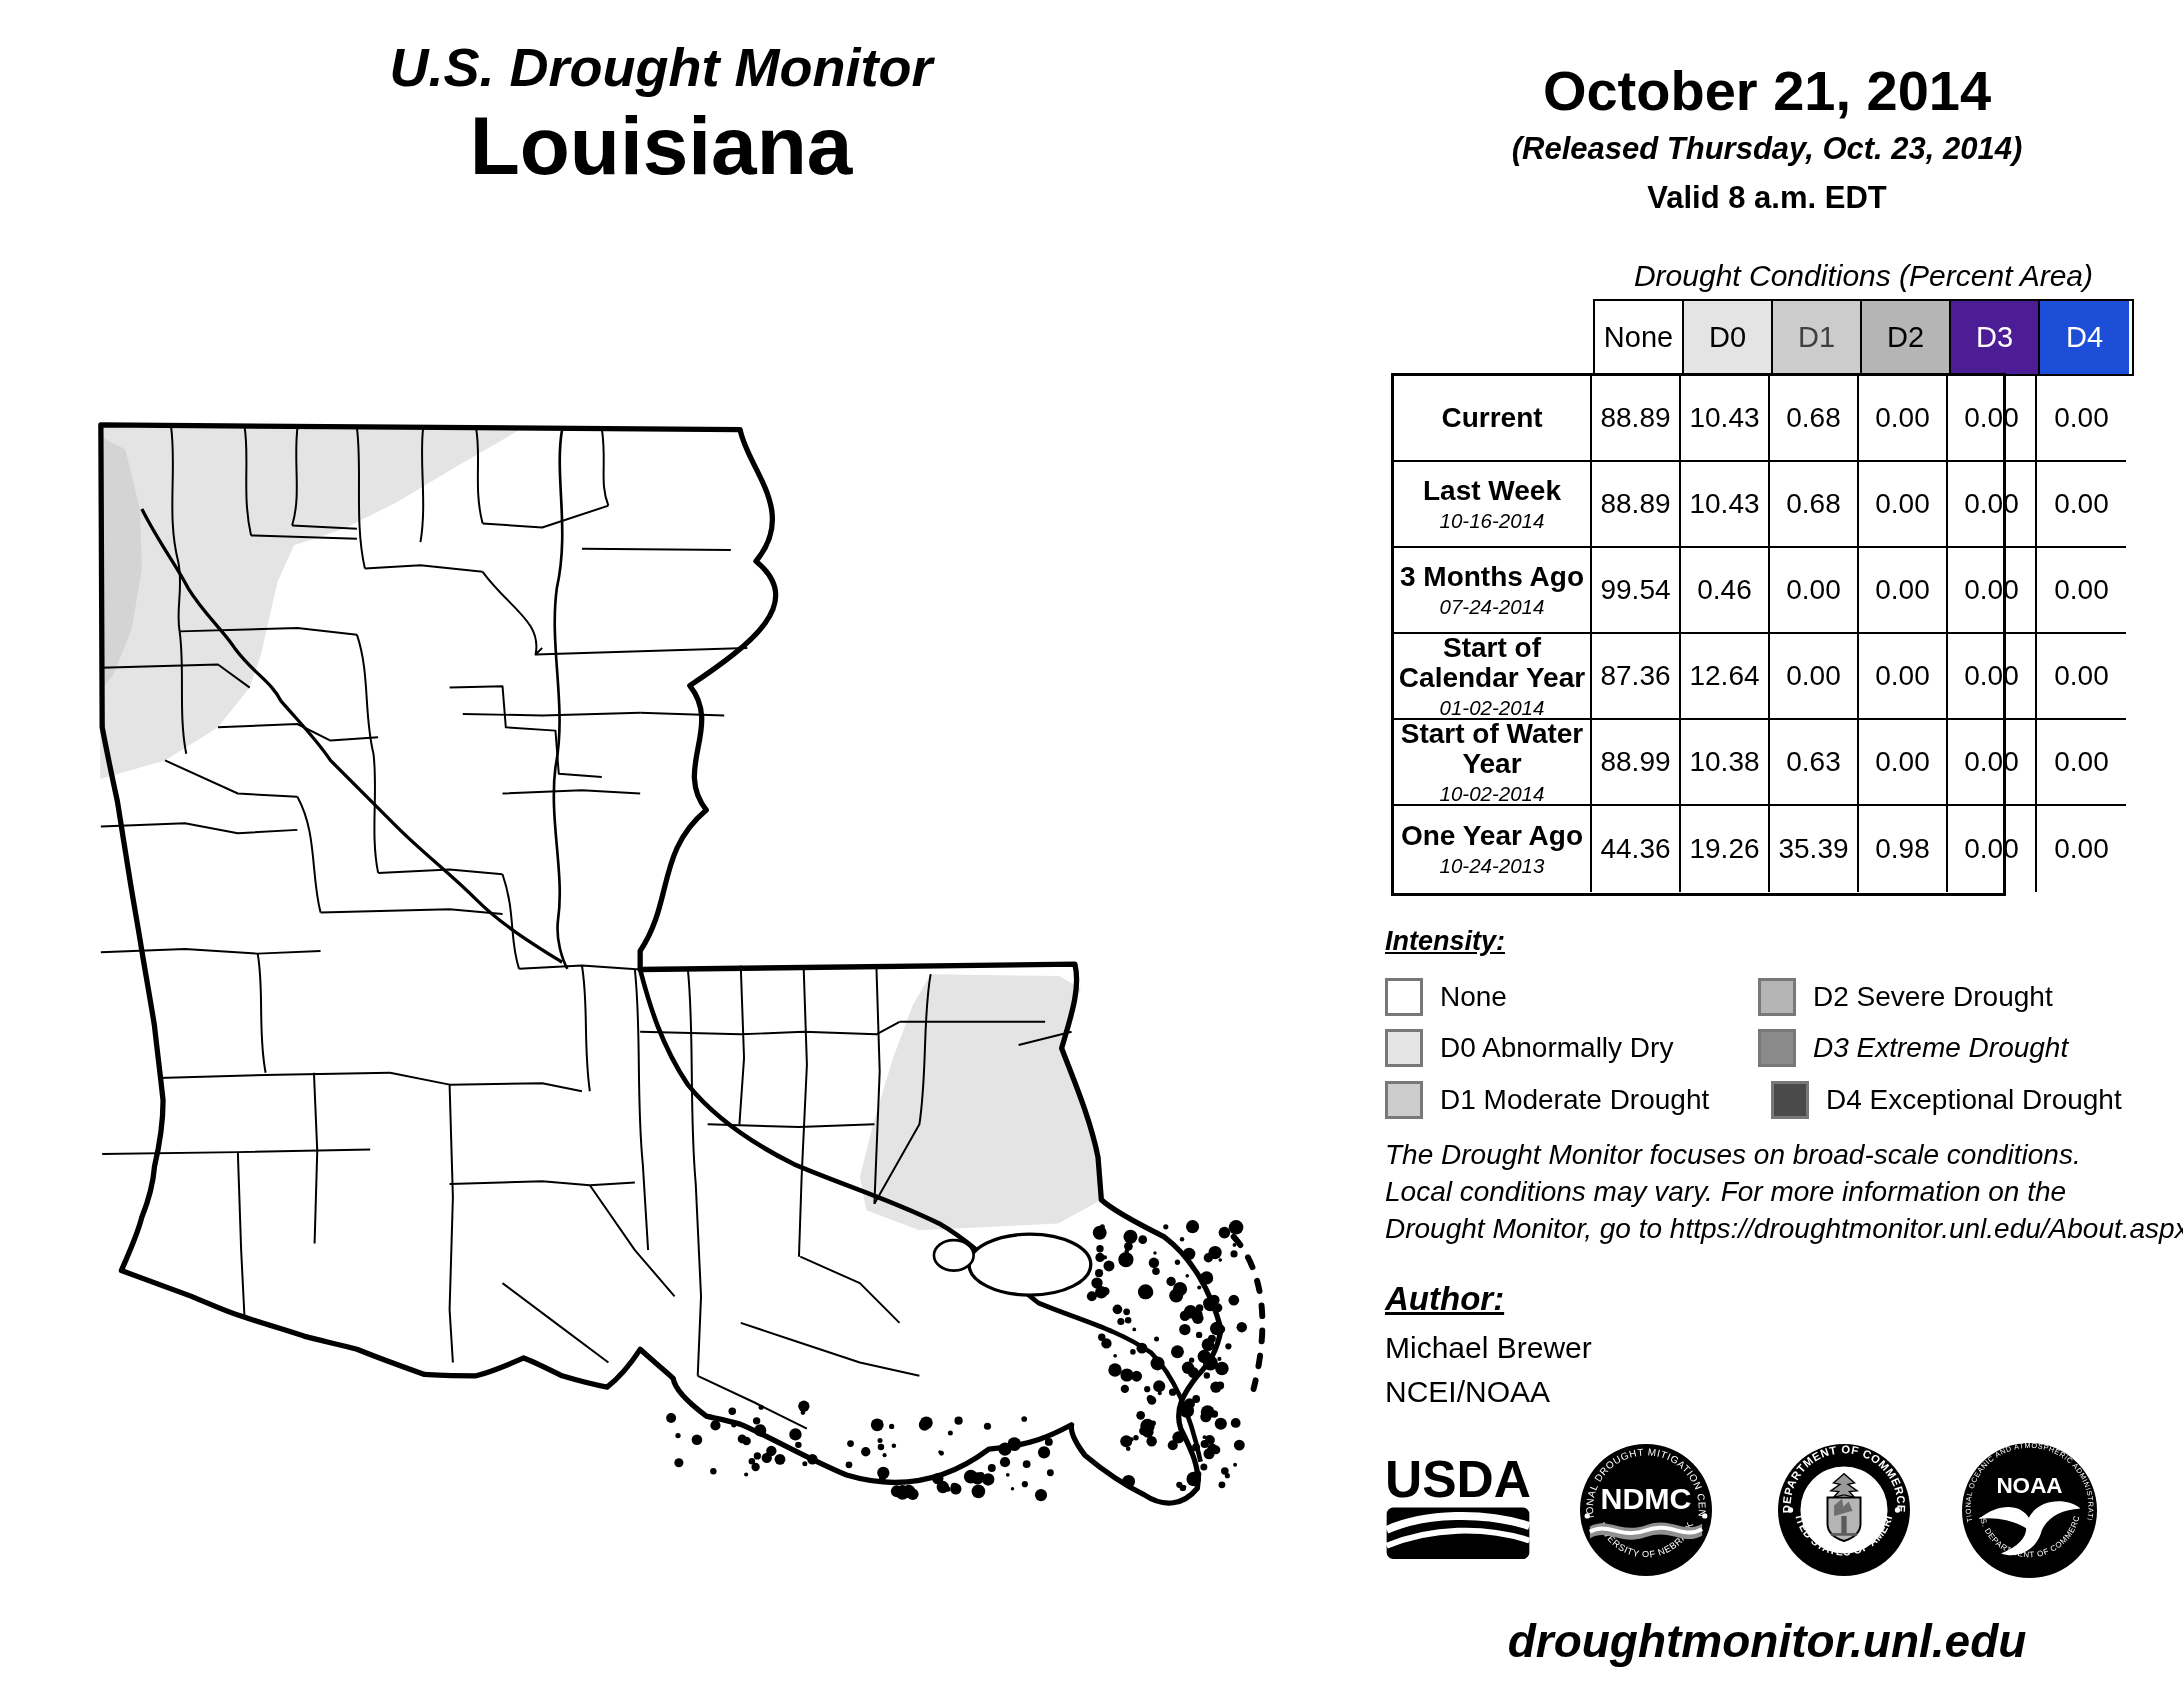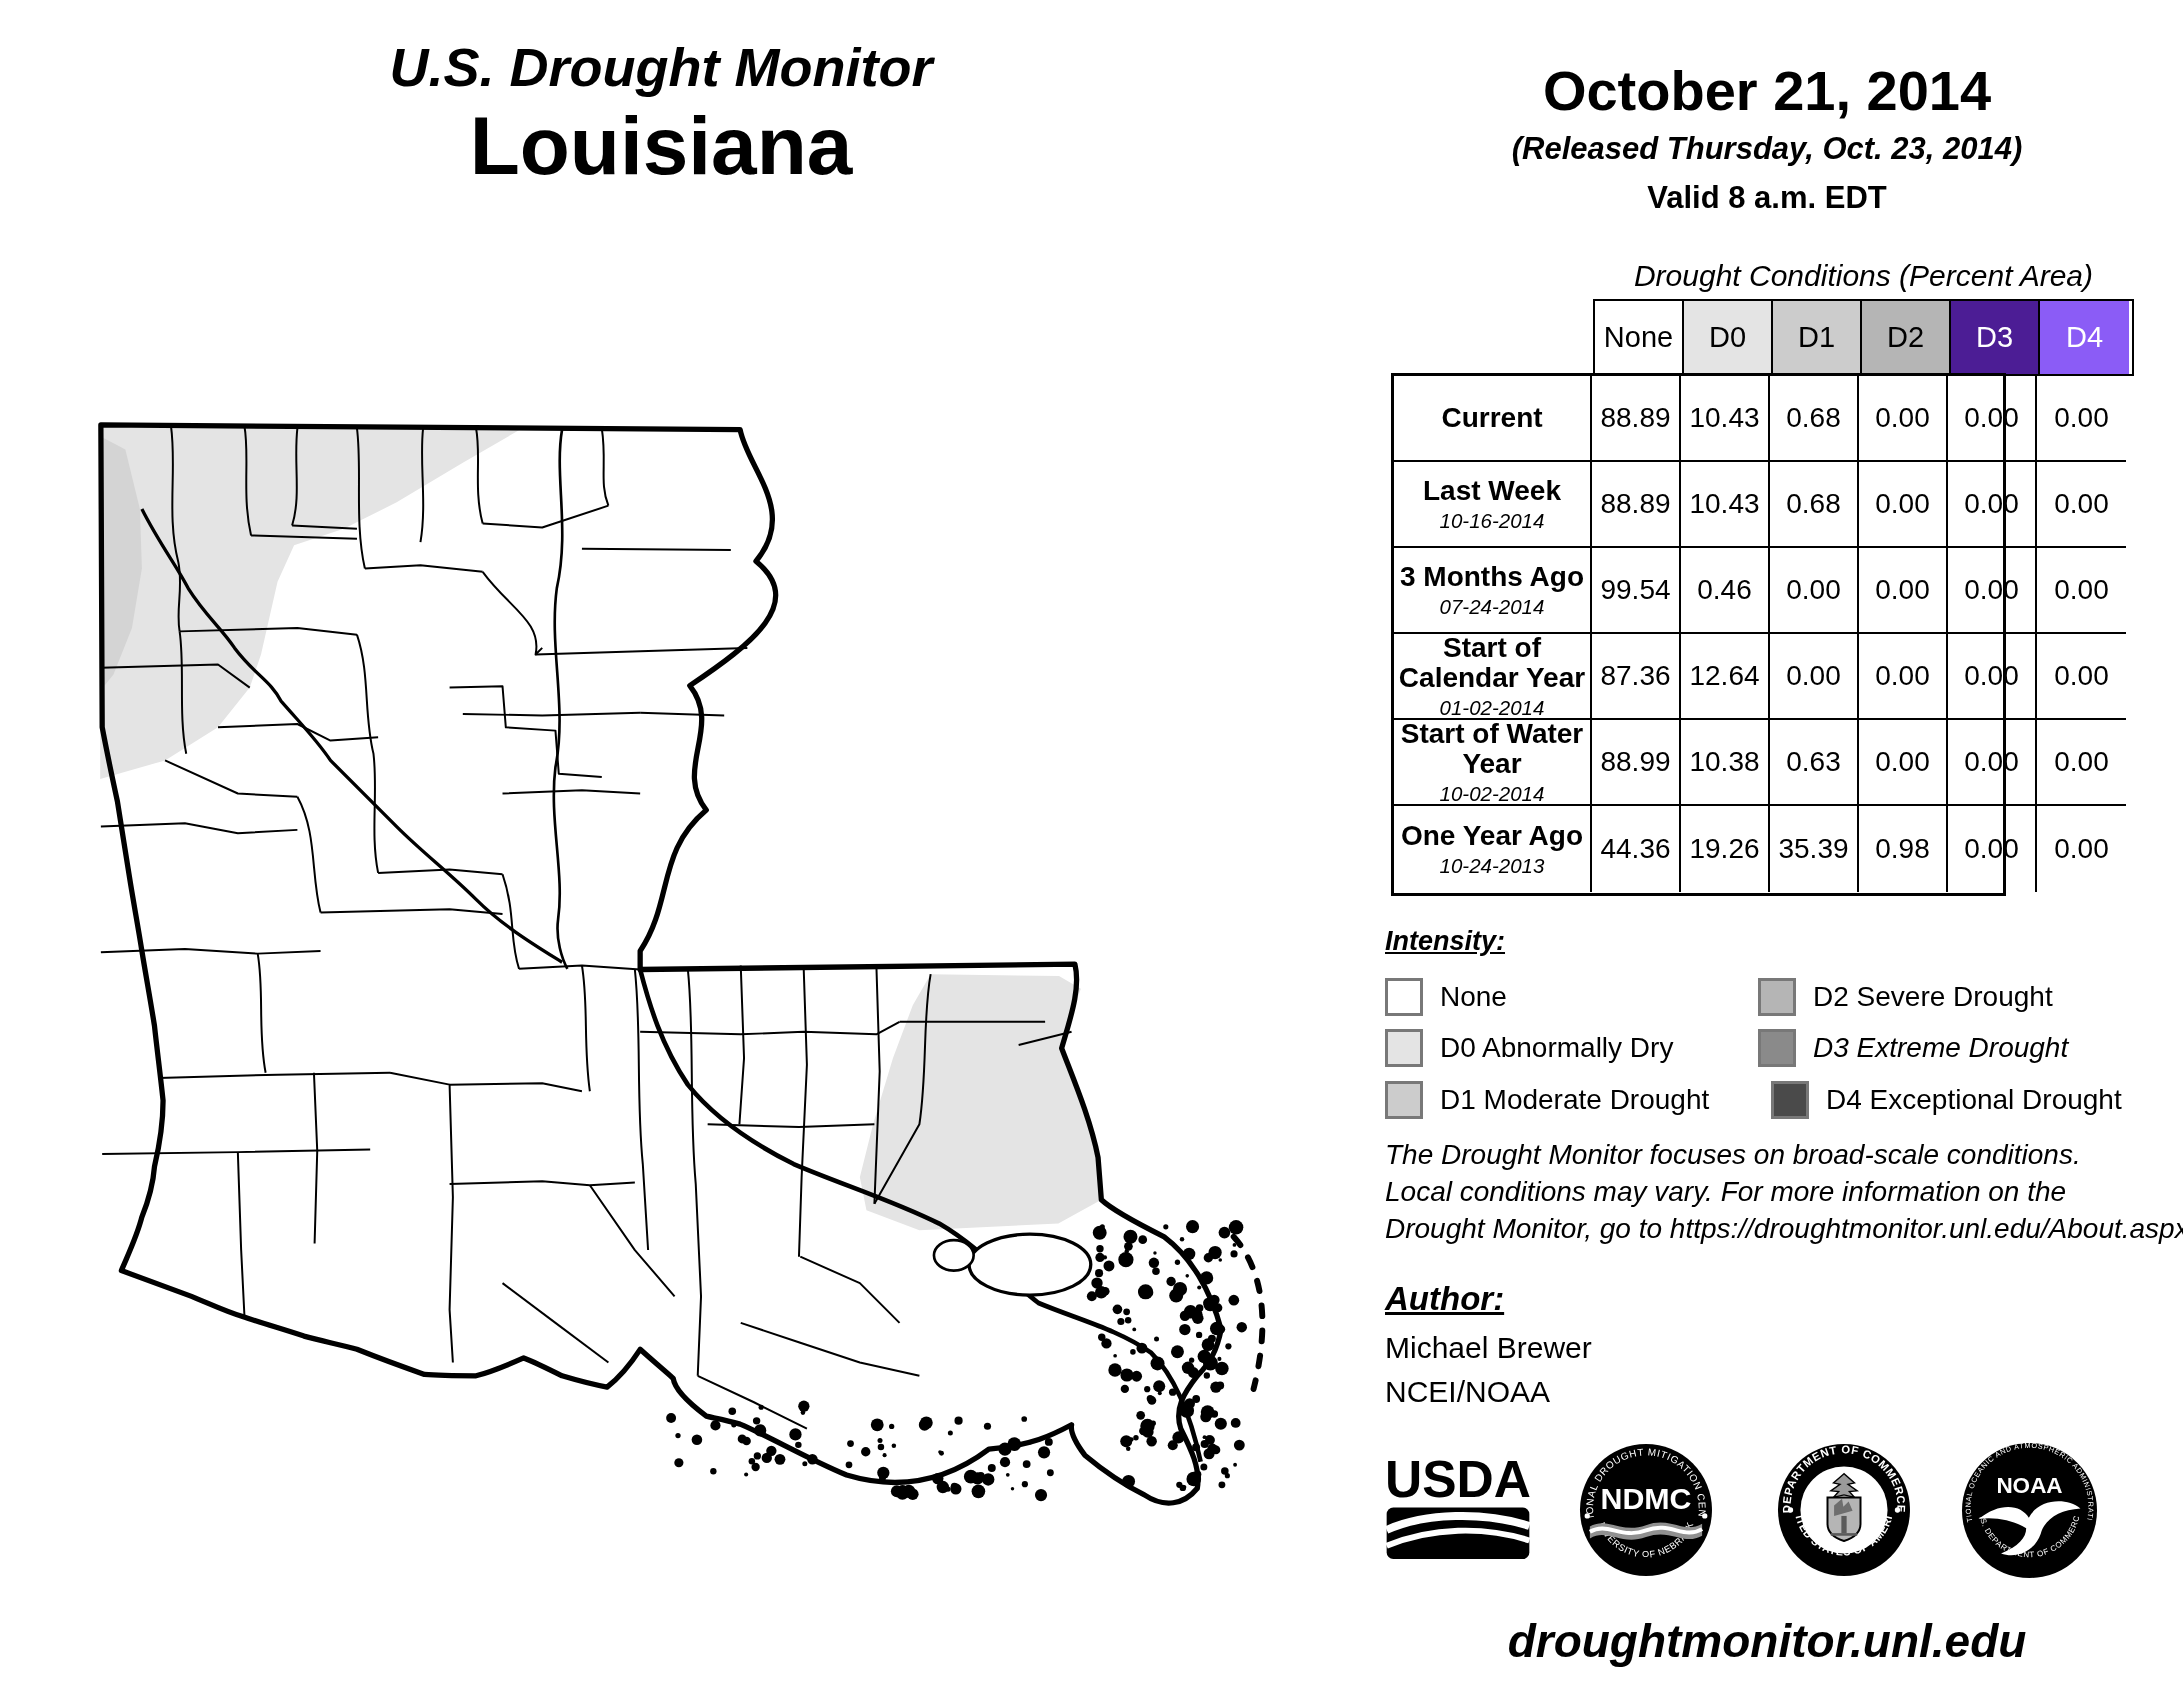--- a/index.html
+++ b/index.html
@@ -69,24 +69,24 @@
 <div class="abs" id="title-region">Louisiana</div>
 
 <div class="abs" id="hdr-date">October 21, 2014</div>
 <div class="abs" id="hdr-released">(Released Thursday, Oct. 23, 2014)</div>
 <div class="abs" id="hdr-valid">Valid 8 a.m. EDT</div>
 <div class="abs" id="tbl-caption">Drought Conditions (Percent Area)</div>
 
 <div class="abs" id="dm-table-header">
     <div class="hcell" style="background: rgb(255, 255, 255); color: rgb(0, 0, 0);">None</div>
     <div class="hcell" style="background: rgb(228, 228, 228); color: rgb(0, 0, 0);">D0</div>
-    <div class="hcell" style="background: rgb(204, 204, 204); color: #000000;">D1</div>
+    <div class="hcell" style="background: rgb(204, 204, 204); color: #404040;">D1</div>
     <div class="hcell" style="background: rgb(181, 181, 181); color: rgb(0, 0, 0);">D2</div>
     <div class="hcell" style="background: #4c1d95; color: rgb(255, 255, 255);">D3</div>
-    <div class="hcell" style="background: #8b5cf6; color: rgb(255, 255, 255);">D4</div>
+    <div class="hcell" style="background: #1d4ed8; color: rgb(255, 255, 255);">D4</div>
   </div>
 <div class="abs" id="dm-table-body">
     <div class="cell rowlabel">
       <div>Current</div>
     </div>
     <div class="cell">88.89</div>
     <div class="cell">10.43</div>
     <div class="cell">0.68</div>
     <div class="cell">0.00</div>
     <div class="cell">0.00</div>

